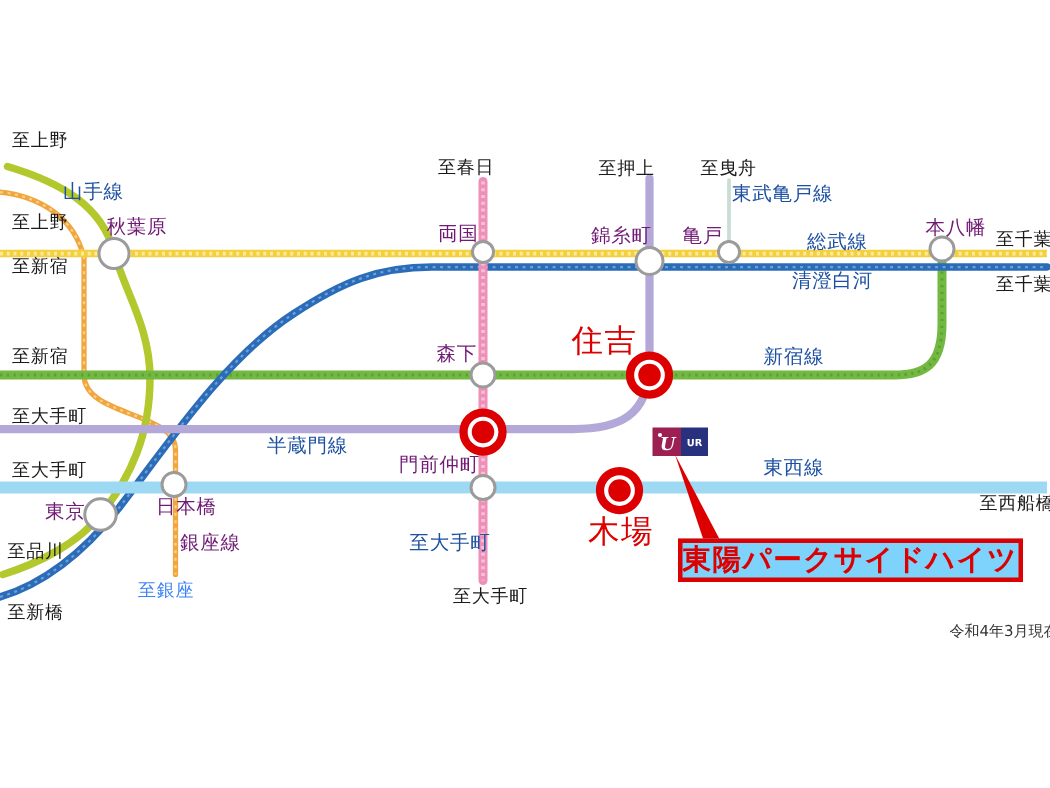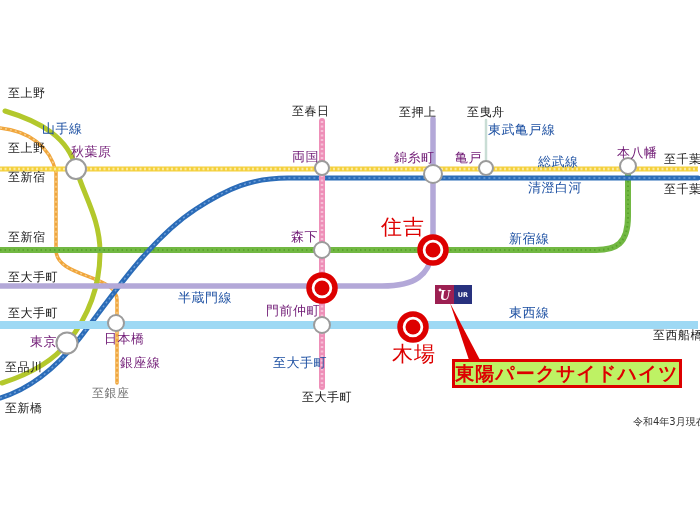--- a/index.html
+++ b/index.html
@@ -5,27 +5,27 @@
   html,body{margin:0;padding:0;background:#fff;}
   #stage{
     position:relative;width:700px;height:525px;background:#ffffff;
     font-family:"DejaVu Sans","Liberation Sans",sans-serif;overflow:hidden;
   }
   #stage svg{position:absolute;left:0;top:0;}
   .lbl{position:absolute;white-space:nowrap;line-height:1.1;}
   .dir{font-size:12px;color:#1a1a1a;letter-spacing:.5px;}
   .sta{font-size:13px;color:#701a75;letter-spacing:.5px;}
   .line-lb{font-size:13px;color:#1d50a2;letter-spacing:.5px;}
-  .blue{color:#737373;text-align:center;}
+  .blue{color:#3b82f6;text-align:center;}
   .red-sta{font-size:21px;font-weight:normal;color:#dd0000;letter-spacing:1px;text-align:center;}
   .note{font-size:10px;color:#333;}
   .property-box{
     position:absolute;left:452px;top:359px;width:224px;height:23px;
-    border:3px solid #dd0000;background:#bef264;color:#dd0000;
-    font-size:19px;font-weight:bold;text-align:center;line-height:23px;
+    border:3px solid #dd0000;background:#7dd3fc;color:#dd0000;
+    font-size:19px;font-weight:bold;line-height:23px;
     letter-spacing:1px;
   }
 </style>
 </head>
 <body>
 
 <div id="stage">
 
   <svg width="700" height="525" viewBox="0 0 700 525">
 

